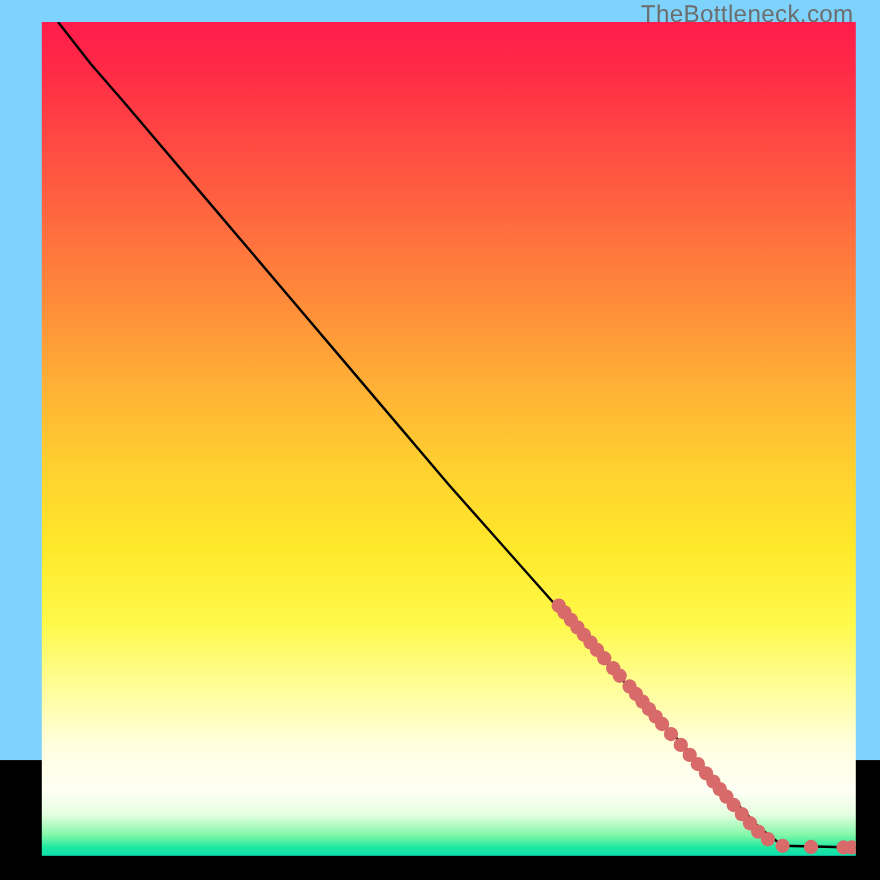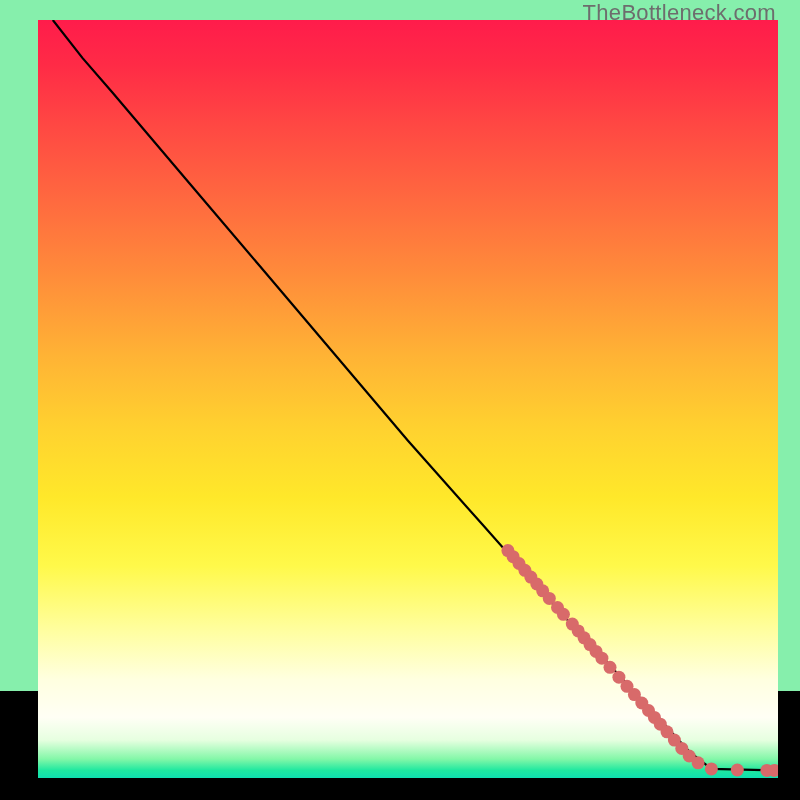--- a/index.html
+++ b/index.html
@@ -8,21 +8,21 @@
     width: 800px;
     height: 800px;
     overflow: hidden;
     background: #000;
     font-family: Arial, Helvetica, sans-serif;
   }
   .frame {
     position: relative;
     width: 800px;
     height: 691px;
-    background: #86efac;
+    background: #7dd3fc;
   }
   .plot {
     position: absolute;
     left: 38px;
     top: 20px;
     width: 740px;
     height: 758px;
     
     background: linear-gradient(
       to bottom,

